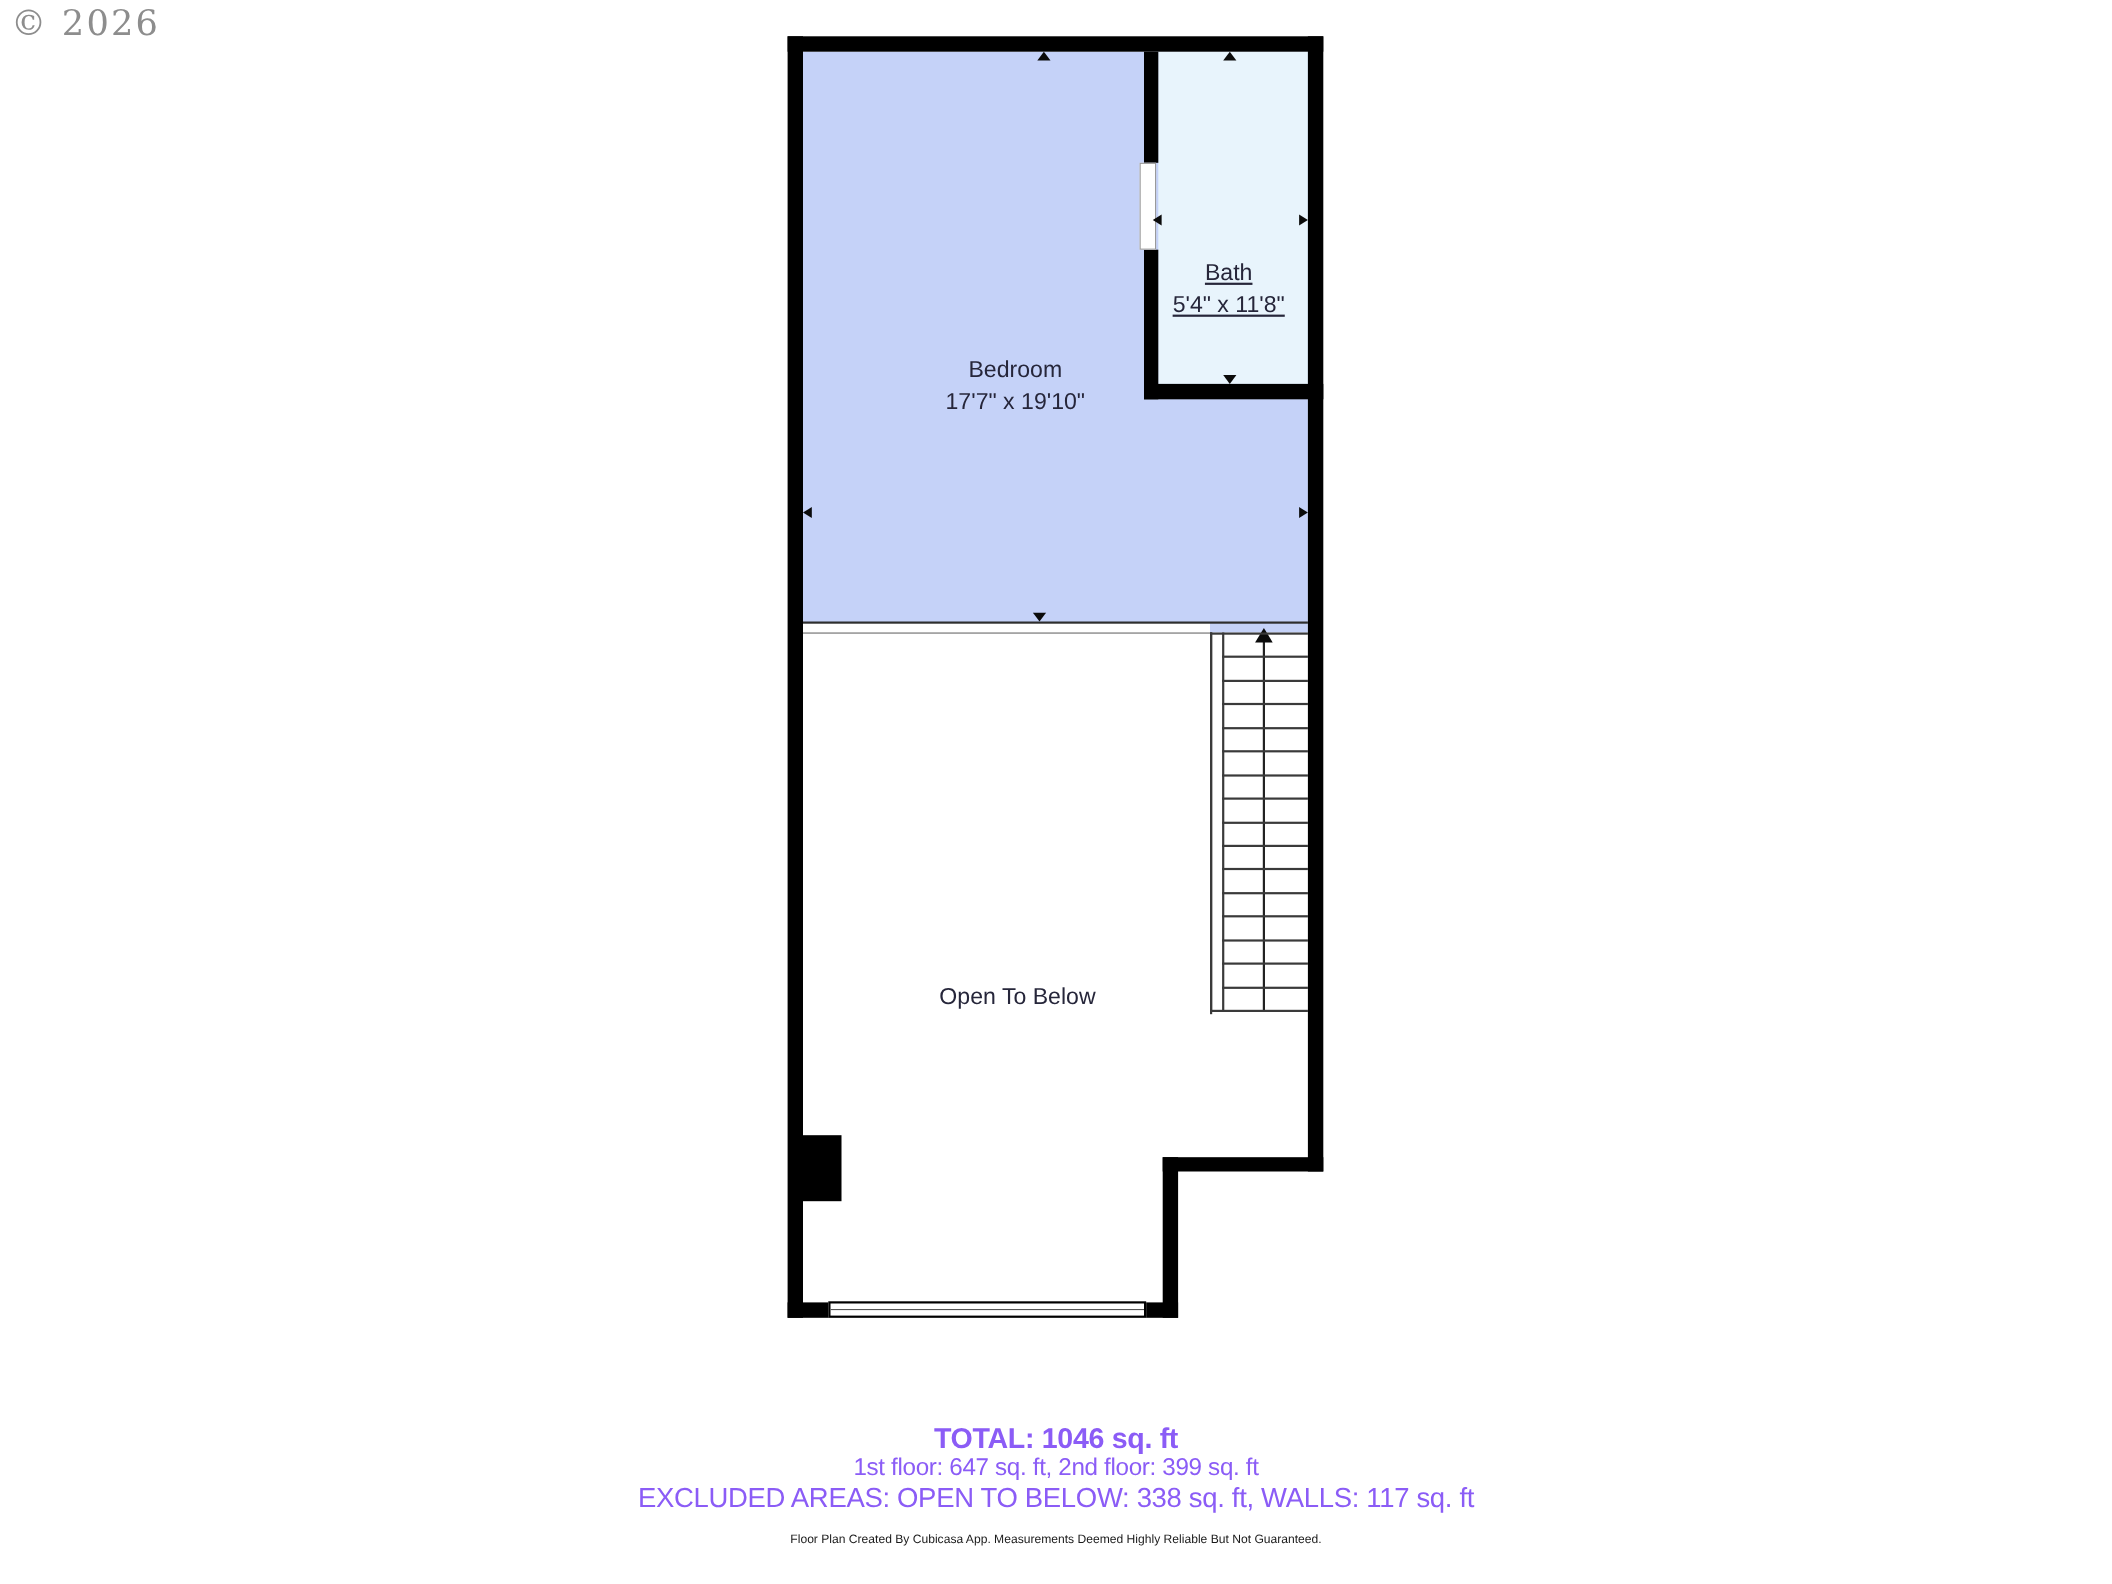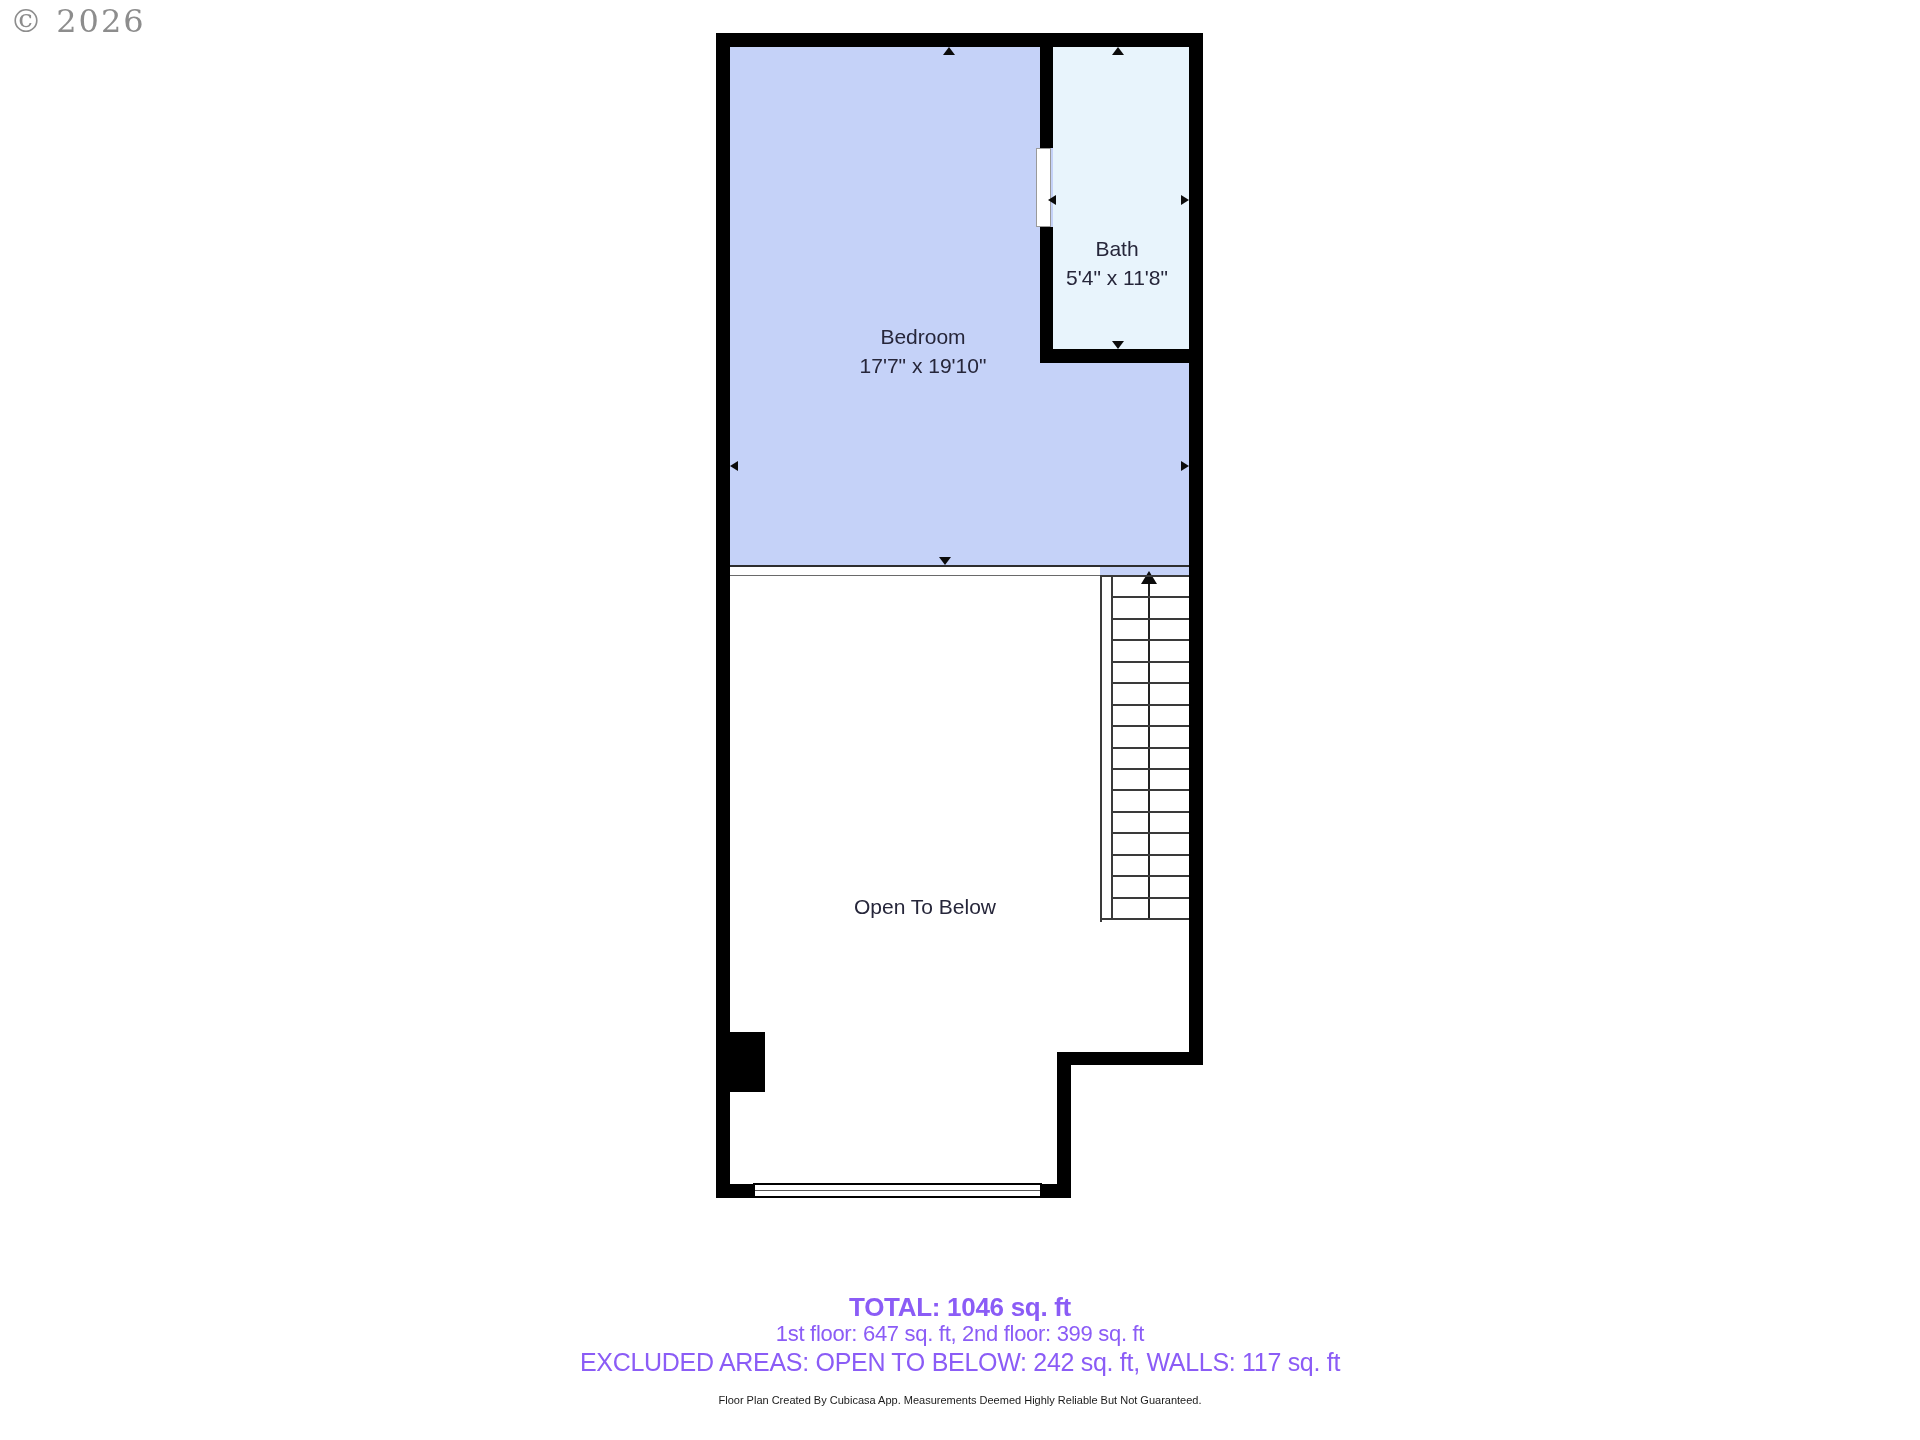--- a/index.html
+++ b/index.html
@@ -112,25 +112,25 @@
     <div class="arr down" style="left:939px;top:557px;"></div>
     <div class="arr left" style="left:730px;top:461px;"></div>
     <div class="arr right" style="left:1181px;top:461px;"></div>
     <div class="arr right" style="left:1181px;top:195px;"></div>
     <div class="arr left" style="left:1048px;top:195px;"></div>
 
     <div class="room-label" style="left:923px;top:322px;">
       <div>Bedroom</div>
       <div>17'7" x 19'10"</div>
     </div>
-    <div class="room-label" style="left:1117px;top:234px;">
+    <div class="room-label" style="left:1117px;top:234px;text-decoration:underline;">
       <div>Bath</div>
       <div>5'4" x 11'8"</div>
     </div>
     <div class="room-label" style="left:925px;top:892px;">Open To Below</div>
   </div>
 
   <div class="sum total">TOTAL: 1046 sq. ft</div>
   <div class="sum floors">1st floor: 647 sq. ft, 2nd floor: 399 sq. ft</div>
-  <div class="sum excluded">EXCLUDED AREAS: OPEN TO BELOW: 242 sq. ft, WALLS: 117 sq. ft</div>
+  <div class="sum excluded">EXCLUDED AREAS: OPEN TO BELOW: 338 sq. ft, WALLS: 117 sq. ft</div>
   <div class="sum disclaimer">Floor Plan Created By Cubicasa App. Measurements Deemed Highly Reliable But Not Guaranteed.</div>
 
 </div>
 
 </body></html>

